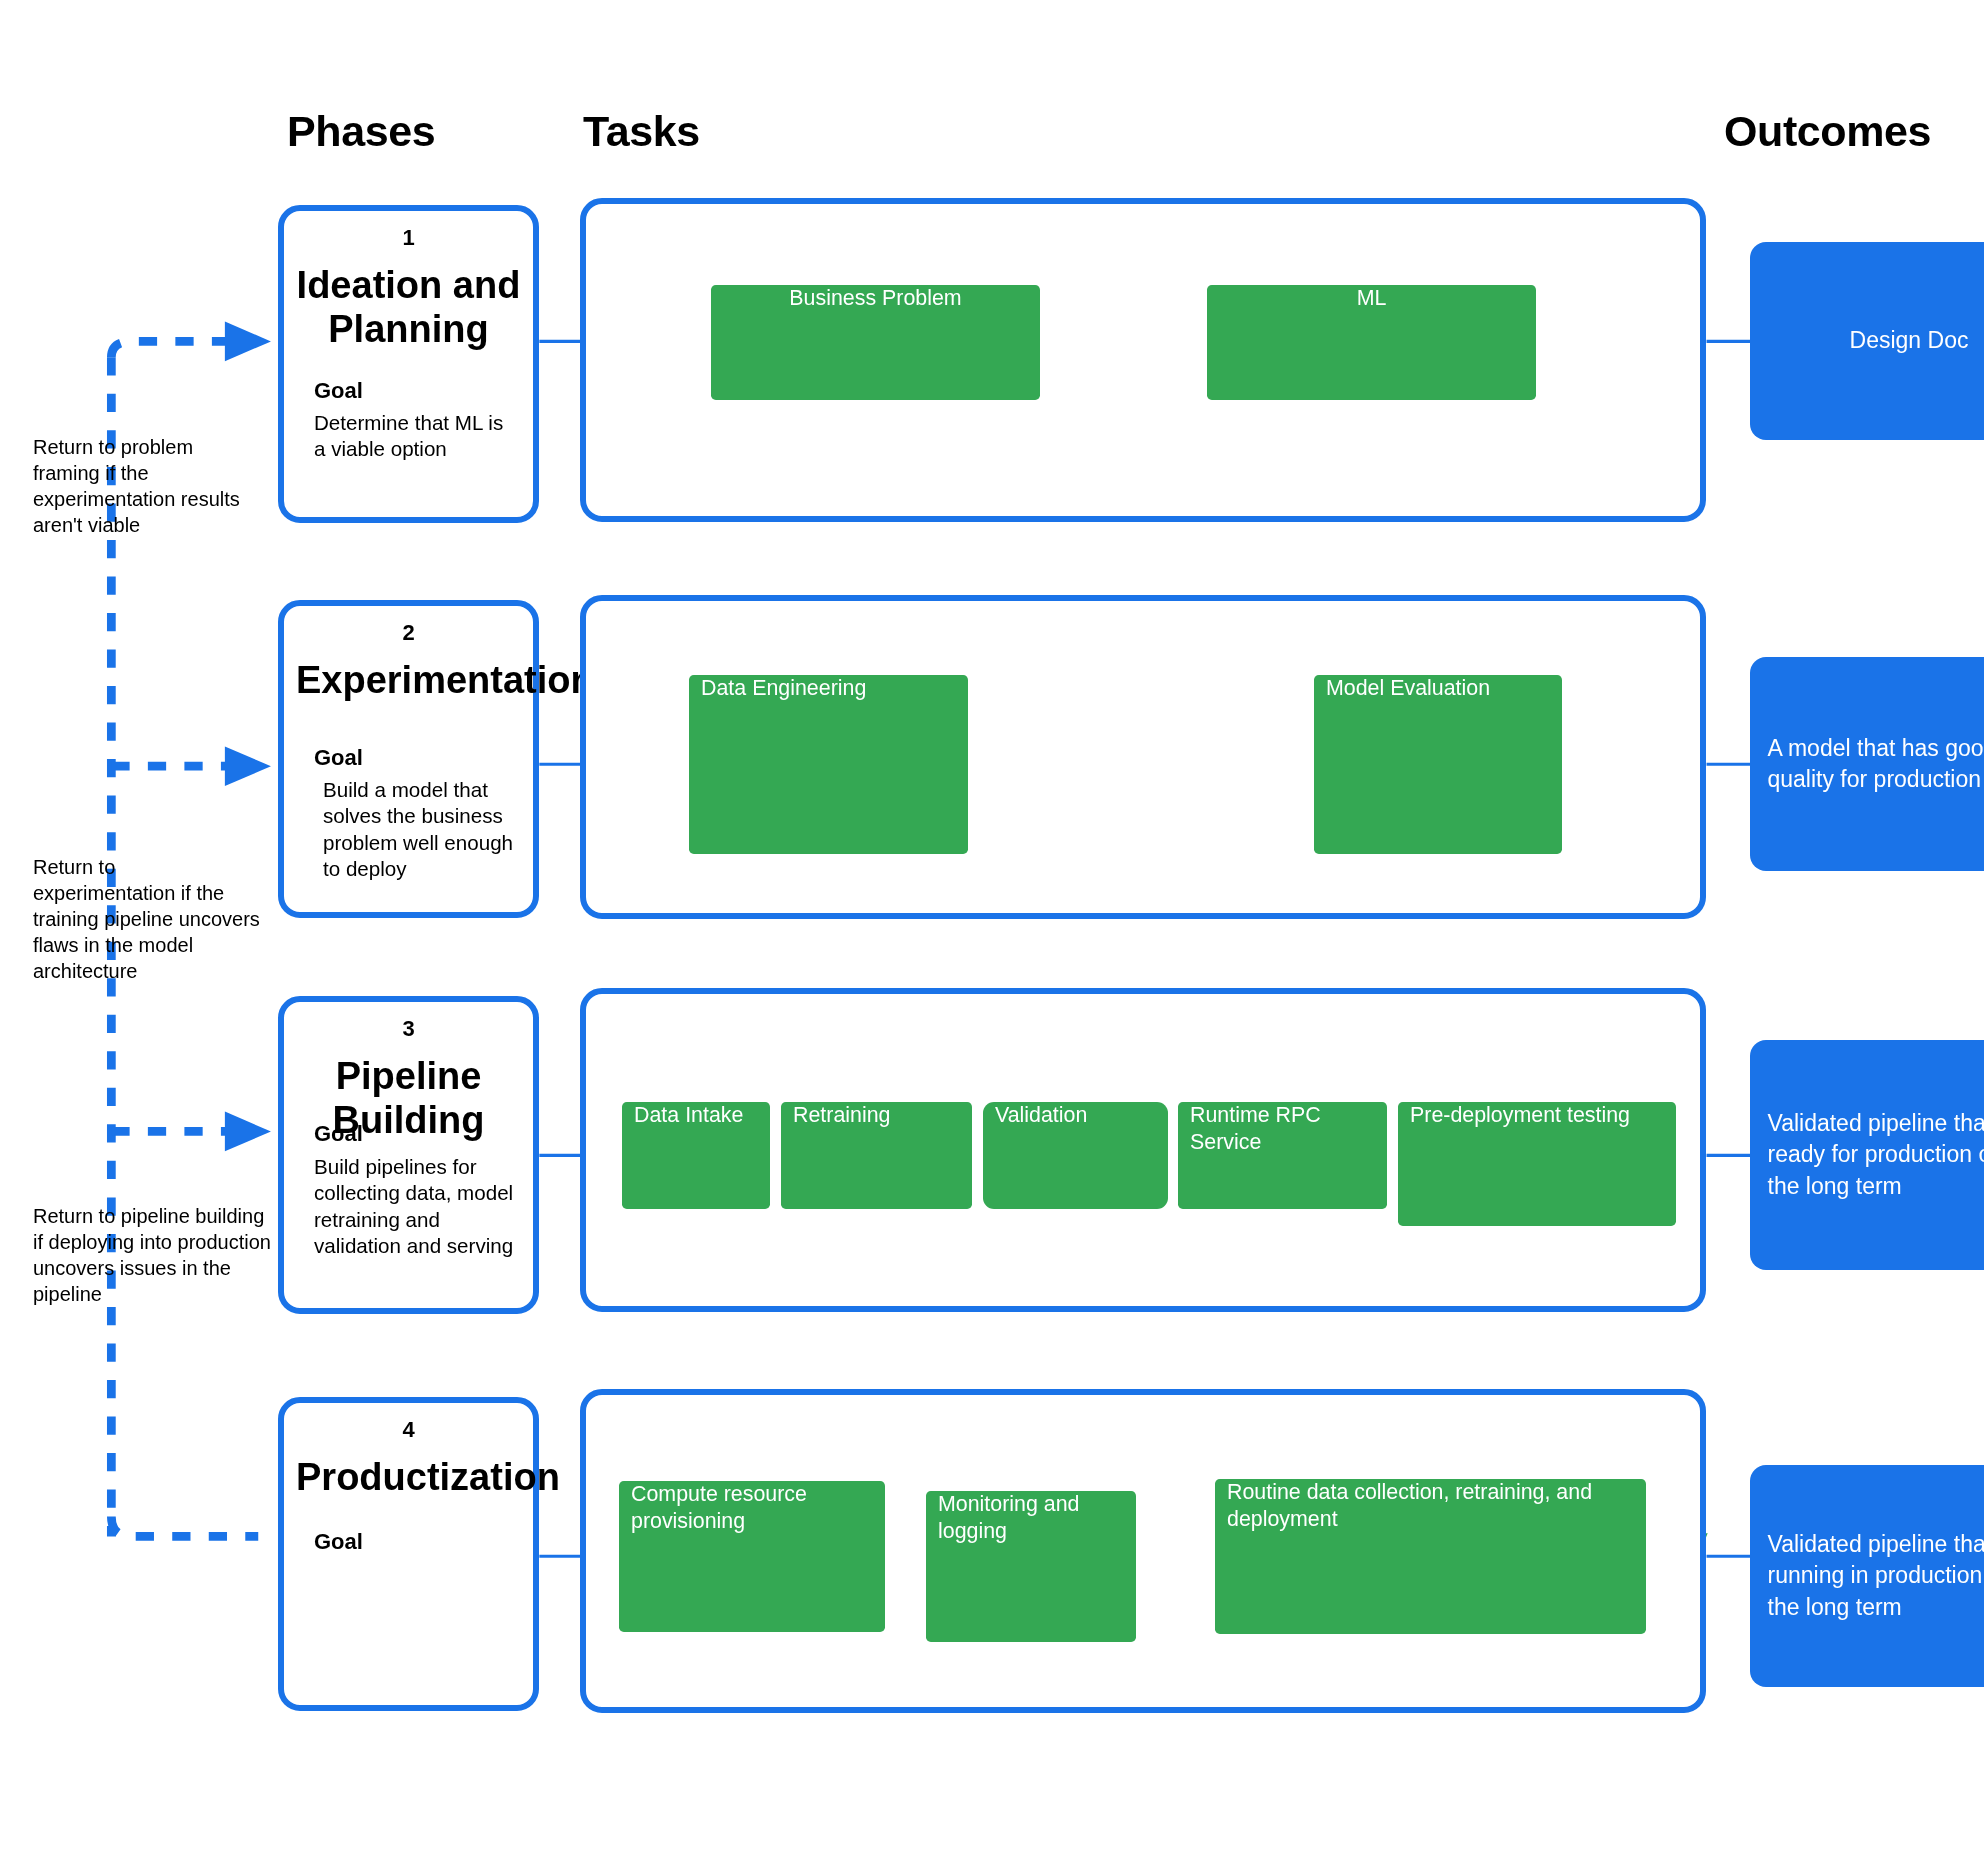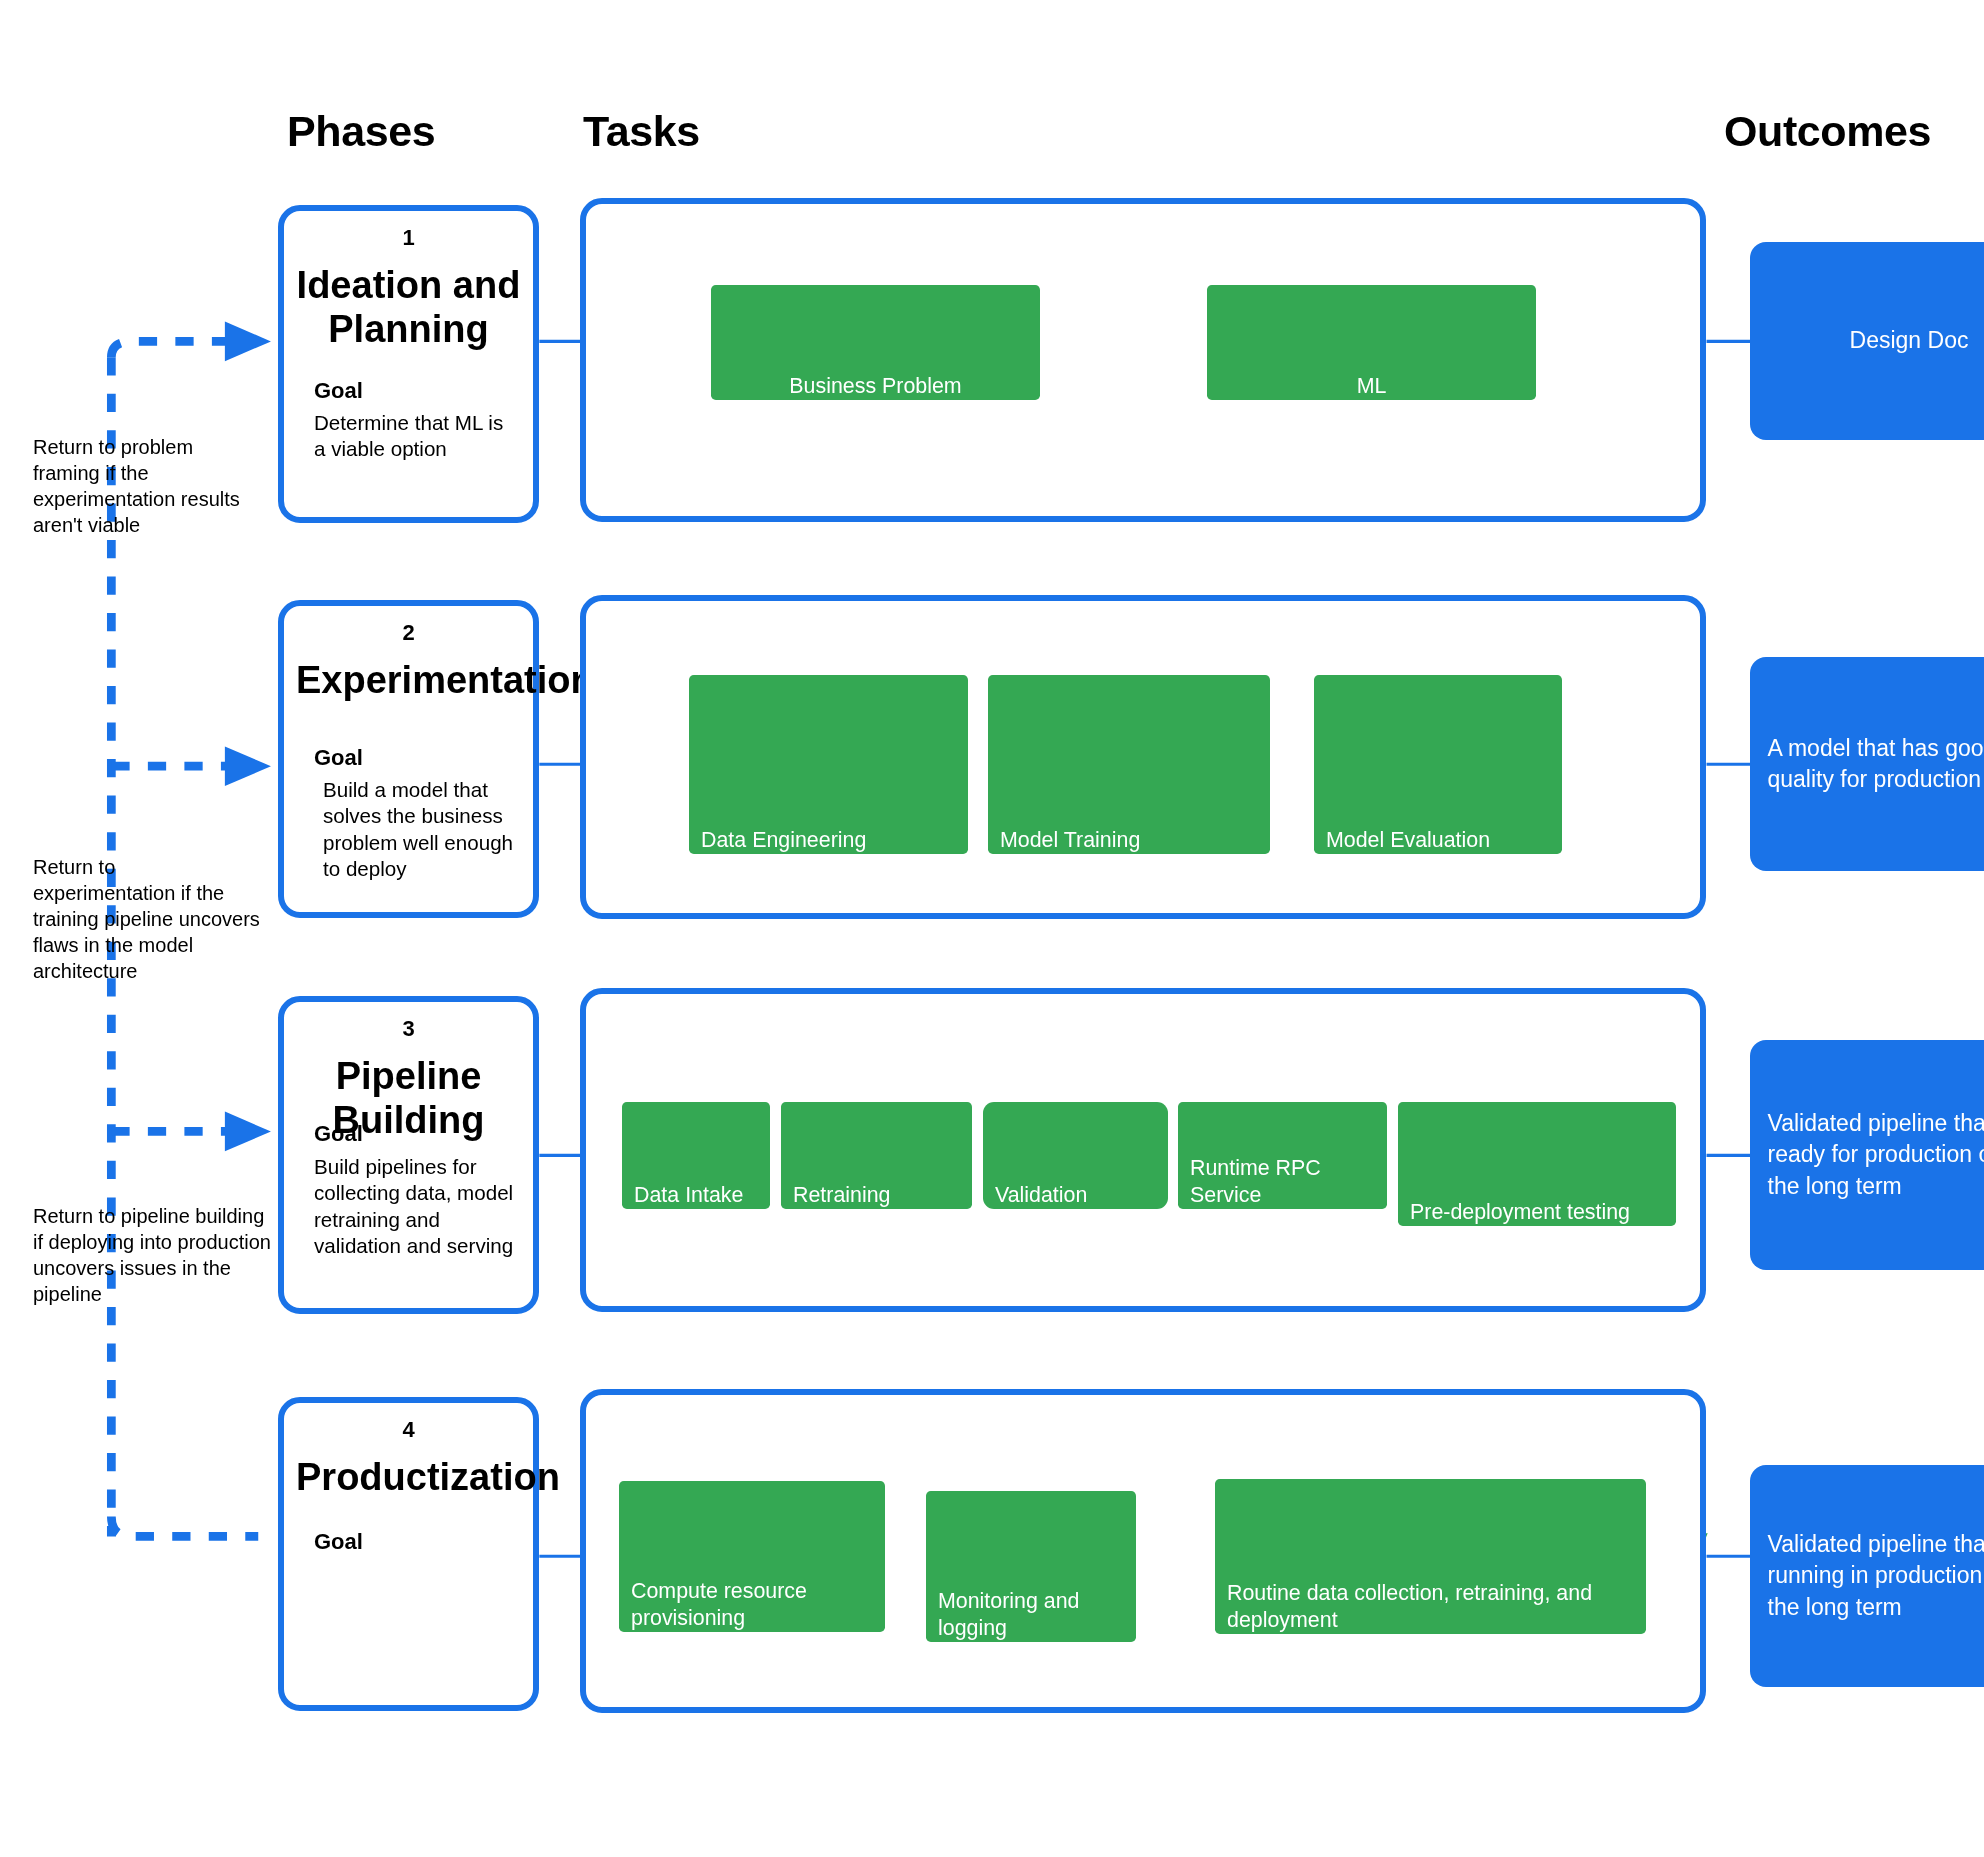--- a/index.html
+++ b/index.html
@@ -47,21 +47,21 @@
   
   .tasks-box{
     position:absolute;background:#ffffff;
     border:6.4px solid #1a73e8;border-radius:22px;box-sizing:border-box;
   }
 
   
   .chip{
     position:absolute;background:#34A853;border-radius:4.8px;
     color:#ffffff;box-sizing:border-box;
-    display:flex;align-items:flex-end;
+    display:flex;align-items:flex-start;
   }
   .chip span{
     display:block;width:100%;
     font-size:21.4px;line-height:1.26;font-weight:400;
     padding:0 12px;
   }
   .chip.center span{text-align:center;padding:0 8px;}
 
   
   .outcome{
@@ -185,23 +185,20 @@
     <div class="phase-title" style="top:52px;">Experimentation</div>
     <div class="goal-label" style="top:139px;">Goal</div>
     <div class="goal-text" style="top:171px;margin-left:9px;">Build a model that solves the business problem well enough to deploy</div>
   </div>
 
   <div class="tasks-box" style="left:580px;top:595px;width:1126px;height:324px;"></div>
 
   <div class="chip" style="left:689px;top:675px;width:279px;height:179px;">
     <span>Data Engineering</span>
   </div>
-  <div class="chip" style="left:988px;top:675px;width:282px;height:179px;">
-    <span>Model Training</span>
-  </div>
   <div class="chip" style="left:1314px;top:675px;width:248px;height:179px;">
     <span>Model Evaluation</span>
   </div>
 
   <div class="outcome" style="left:1750px;top:657px;width:318px;height:214px;">
     <span>A model that has good quality for production</span>
   </div>
 
   <div class="phase-card" style="left:278px;top:996px;width:261px;height:318px;">
     <div class="phase-num">3</div>

